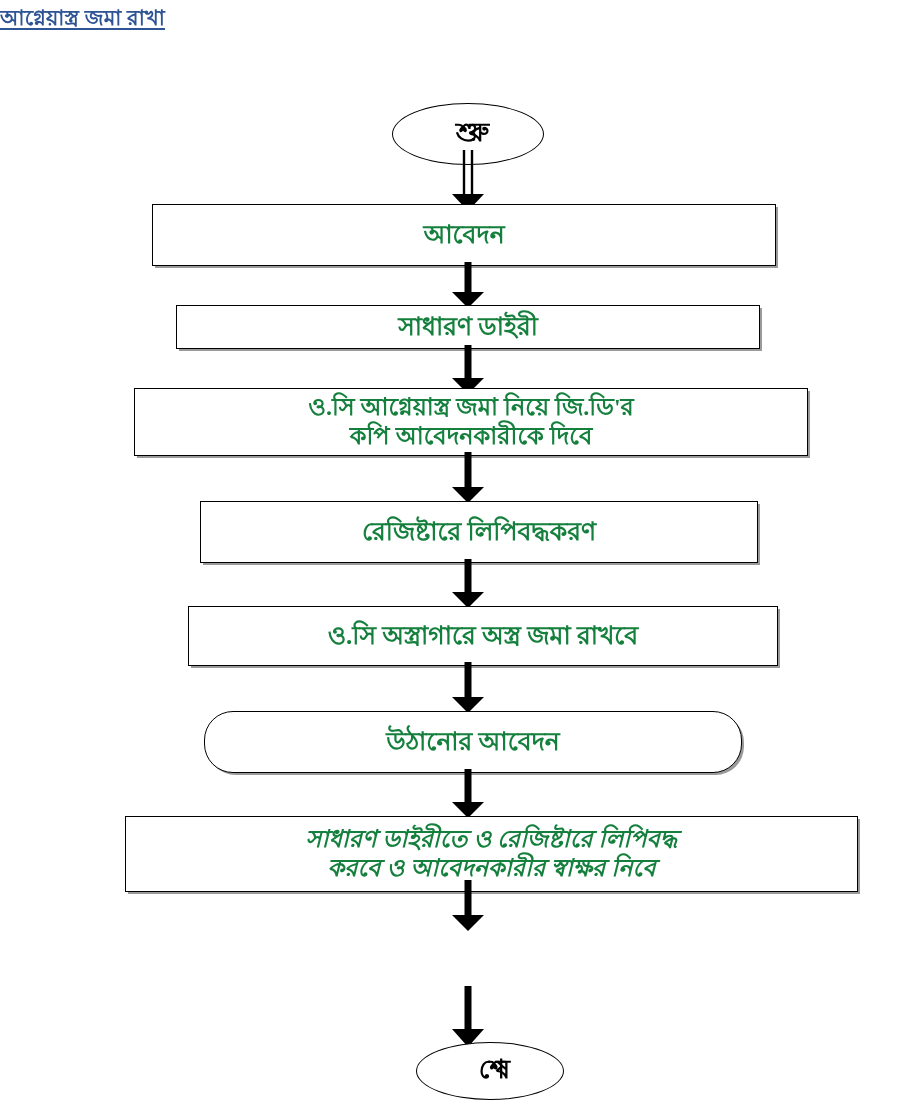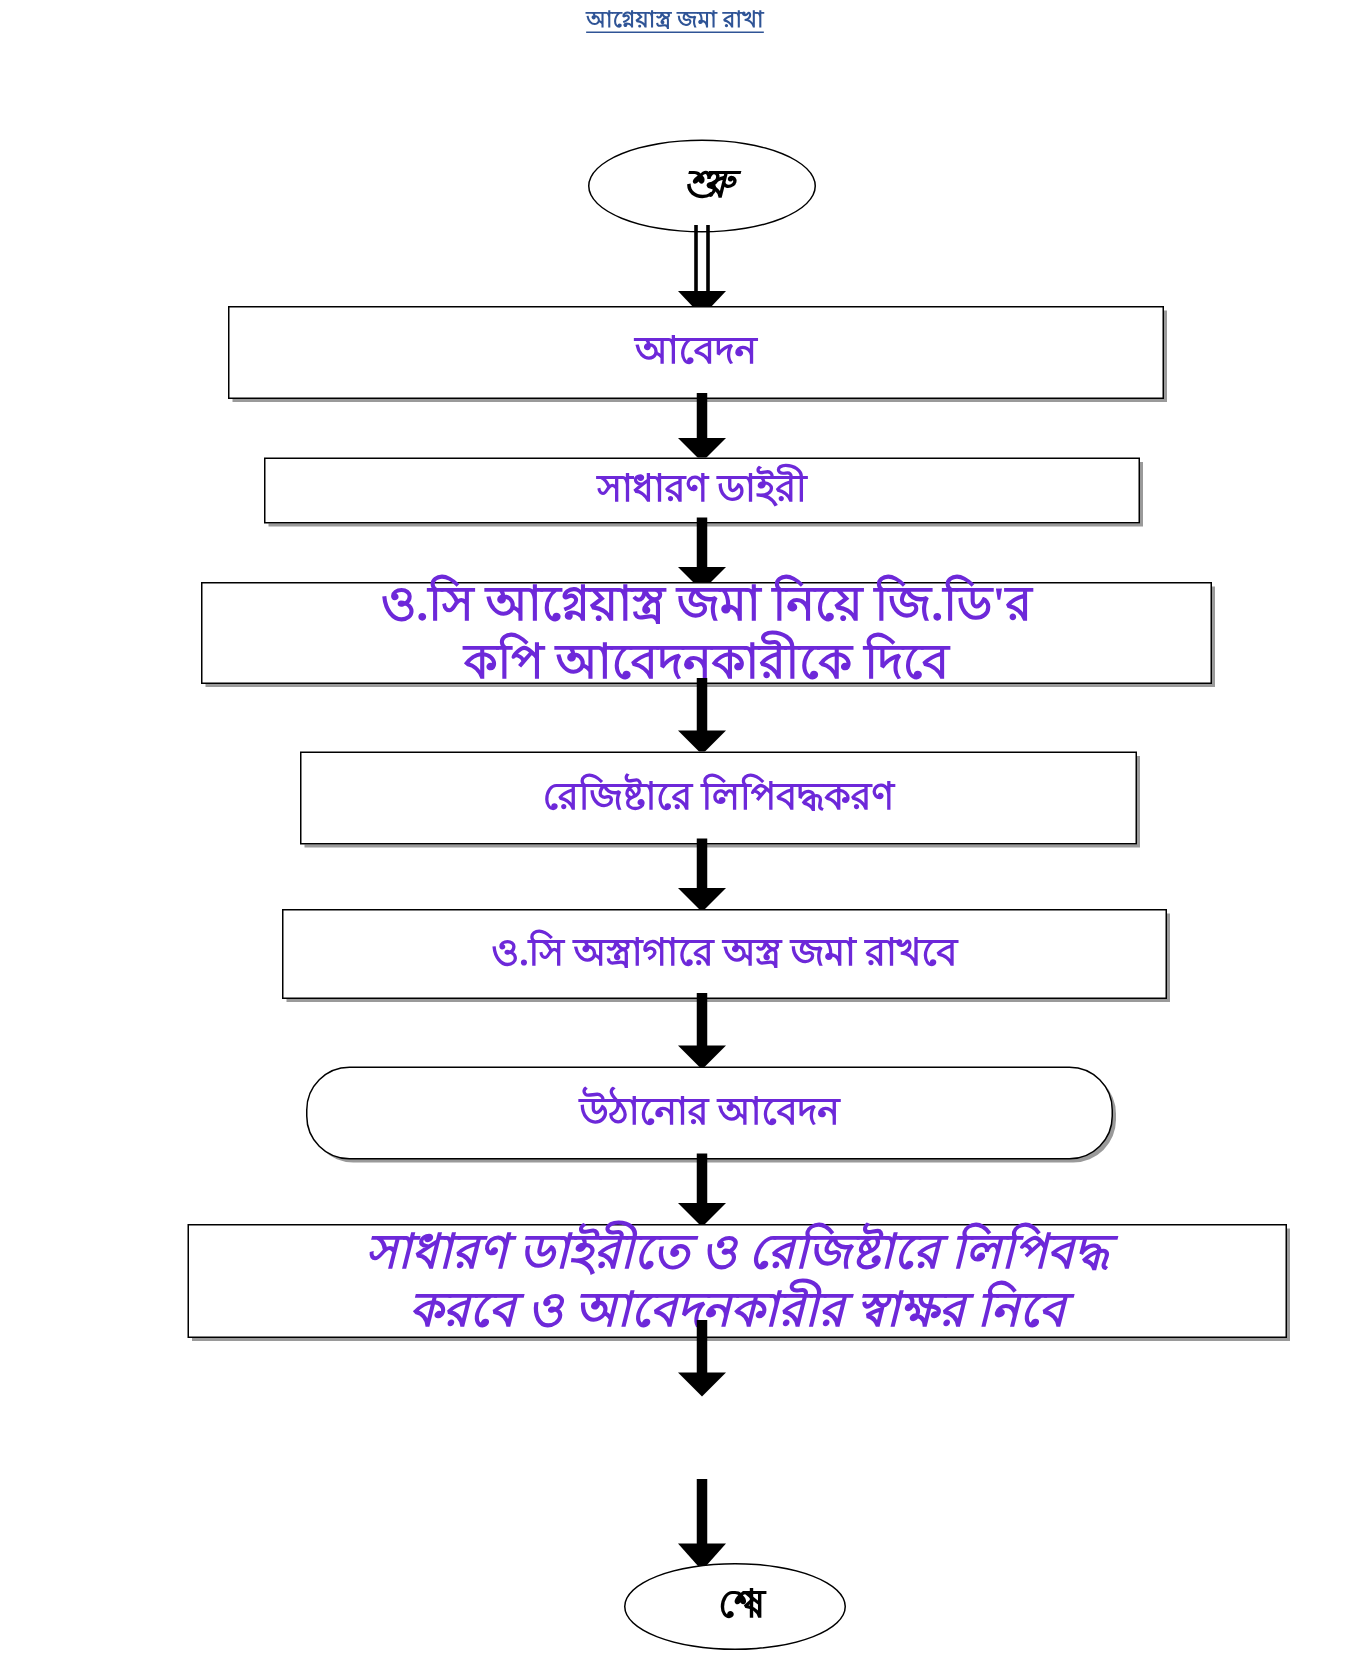--- a/index.html
+++ b/index.html
@@ -22,22 +22,22 @@
     width: 900px;
     height: 1118px;
   }
 
   
   .title {
     position: absolute;
     left: 0;
     top: 6px;
     width: 900px;
-    text-align: center;
-    font-size: 15px;
+    text-align: left;
+    font-size: 21px;
     font-weight: bold;
     color: #2f5496;
     text-decoration: underline;
     text-underline-offset: 3px;
     letter-spacing: 0.2px;
     line-height: 1.15;
     white-space: nowrap;
   }
 
   
@@ -73,27 +73,27 @@
     background: #ffffff;
     box-shadow: 2.5px 2.5px 0 -0.5px #9a9a9a;
     display: flex;
     align-items: center;
     justify-content: center;
     text-align: center;
   }
   .box .box-label {
     font-size: 25px;
     font-weight: bold;
-    color: #6d28d9;
+    color: #15803d;
     line-height: 1.28;
     padding: 0 10px;
     white-space: pre-line;
   }
   .box.two-line .box-label {
-    font-size: 32px;
+    font-size: 24px;
     line-height: 1.22;
   }
 
   
   .arrow {
     position: absolute;
     width: 44px;
     pointer-events: none;
   }
   .arrow svg {
@@ -103,21 +103,21 @@
     overflow: visible;
   }
 </style>
 </head>
 <body>
 
 <div id="canvas">
 
   <div class="title">আগ্নেয়াস্ত্র জমা রাখা</div>
 
-  <div class="oval clipped" style="left:392px; top:93px; width:152px; height:62px;font-style:italic;">
+  <div class="oval clipped" style="left:392px; top:103px; width:152px; height:62px;">
     <span class="oval-label">শুরু</span>
   </div>
 
   <div class="arrow" style="left:446px; top:150px; height:62px;">
     <svg viewBox="0 0 44 62" preserveAspectRatio="none">
       <line x1="18" y1="0" x2="18" y2="45" stroke="#000" stroke-width="2.4"></line>
       <line x1="26" y1="0" x2="26" y2="45" stroke="#000" stroke-width="2.4"></line>
       <polygon points="6,44 38,44 22,61" fill="#000"></polygon>
     </svg>
   </div>

